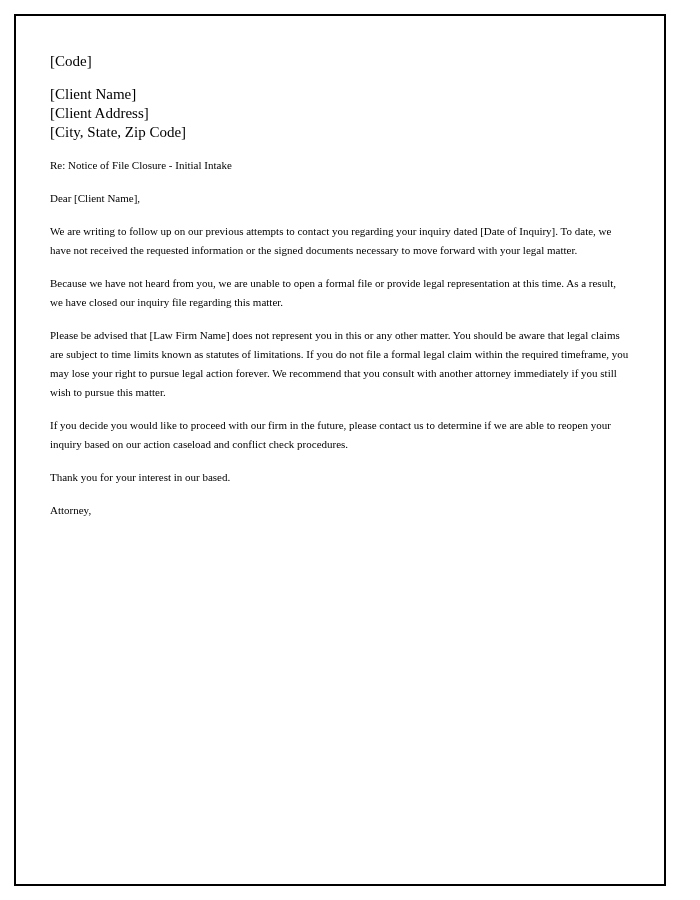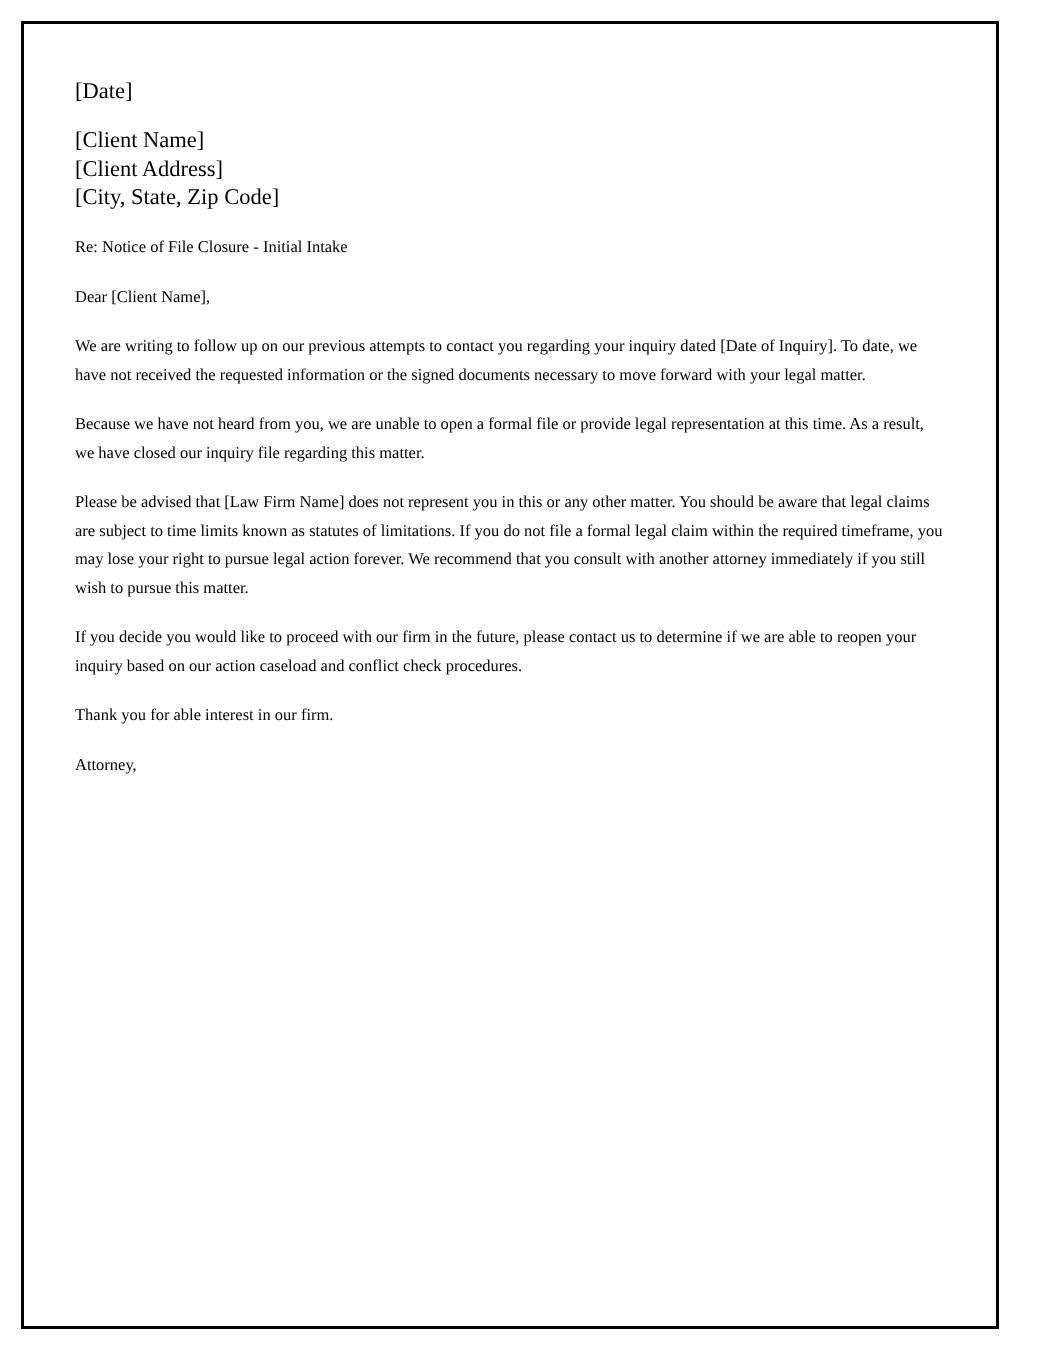--- a/index.html
+++ b/index.html
@@ -39,35 +39,35 @@
     line-height: 19px;
     margin: 0 0 14px 0;
   }
 </style>
 </head>
 <body>
 
 <div class="page">
 
   <div class="block">
-    <p class="line">[Date]</p>
+    <p class="line">[Code]</p>
   </div>
 
   <div class="block">
     <p class="line">[Client Name]</p>
     <p class="line">[Client Address]</p>
     <p class="line">[City, State, Zip Code]</p>
   </div>
 
   <p class="para">Re: Notice of File Closure - Initial Intake</p>
 
   <p class="para">Dear [Client Name],</p>
 
   <p class="para">We are writing to follow up on our previous attempts to contact you regarding your inquiry dated [Date of Inquiry]. To date, we have not received the requested information or the signed documents necessary to move forward with your legal matter.</p>
   <p class="para">Because we have not heard from you, we are unable to open a formal file or provide legal representation at this time. As a result, we have closed our inquiry file regarding this matter.</p>
   <p class="para">Please be advised that [Law Firm Name] does not represent you in this or any other matter. You should be aware that legal claims are subject to time limits known as statutes of limitations. If you do not file a formal legal claim within the required timeframe, you may lose your right to pursue legal action forever. We recommend that you consult with another attorney immediately if you still wish to pursue this matter.</p>
   <p class="para">If you decide you would like to proceed with our firm in the future, please contact us to determine if we are able to reopen your inquiry based on our action caseload and conflict check procedures.</p>
-  <p class="para">Thank you for able interest in our firm.</p>
+  <p class="para">Thank you for your interest in our based.</p>
 
   <p class="para">Attorney,</p>
 
 
 </div>
 
 </body></html>

